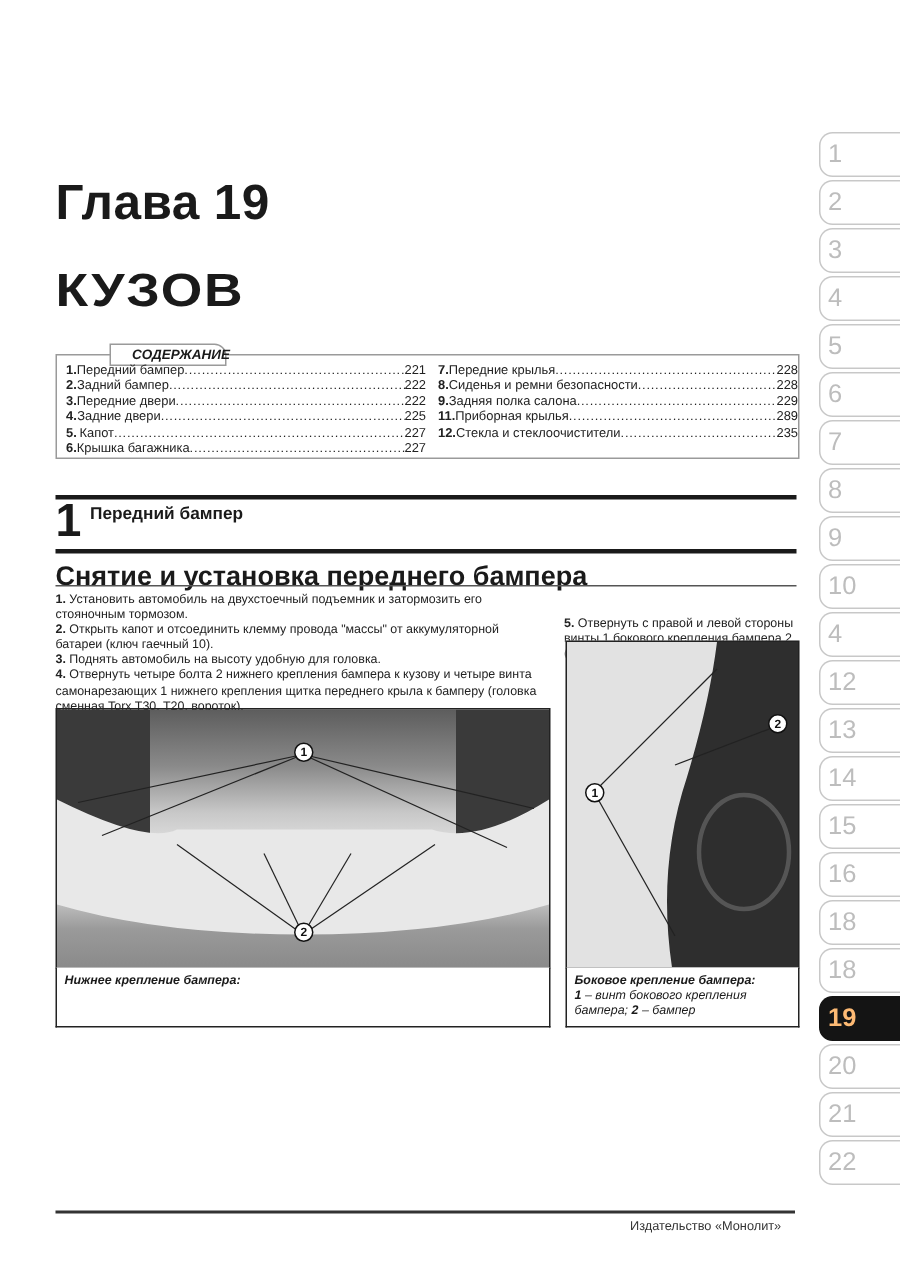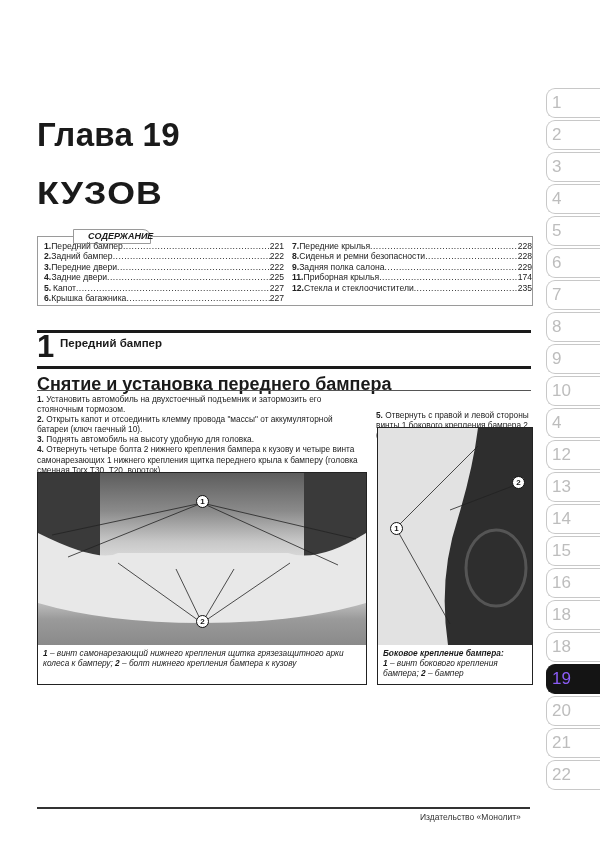--- a/index.html
+++ b/index.html
@@ -37,21 +37,21 @@
   .caption { border:1px solid #222; border-top:none; font-size:8.3px; line-height:10.2px; font-style:italic; padding:3px 5px; box-sizing:border-box; background:#fff; }
   .caption .cap-title { font-weight:bold; }
   .callout { position:absolute; width:11px; height:11px; border:1.2px solid #111; border-radius:50%; background:#fff;
              font-size:8px; font-weight:bold; text-align:center; line-height:11px; color:#111; }
 
   
   .tab { position:absolute; left:546px; width:60px; height:30px; border:1.4px solid #c8c8c8; border-right:none;
          border-radius:9px 0 0 9px; box-sizing:border-box; background:#fff; }
   .tab span { position:absolute; left:5px; top:4px; font-size:17px; color:#bdbdbd; font-weight:normal; }
   .tab.active { background:#141414; border-color:#141414; }
-  .tab.active span { color:#8b5cf6; font-weight:normal; }
+  .tab.active span { color:#fdba74; font-weight:bold; }
 
   .footer-rule { left:37px; top:807px; width:493px; height:1.5px; background:#333; }
   .footer-text { left:420px; top:812px; font-size:8.5px; color:#333; }
 </style>
 </head>
 <body>
 
 <div class="abs chapter-label">Глава 19</div>
 <div class="abs chapter-title">КУЗОВ</div>
 
@@ -113,21 +113,21 @@
   <div class="toc-row">
       <span class="toc-num">9.</span>
       <span class="toc-title">Задняя полка салона</span>
       <span class="toc-dots"></span>
       <span class="toc-page">229</span>
     </div>
   <div class="toc-row">
       <span class="toc-num">11.</span>
       <span class="toc-title">Приборная крылья</span>
       <span class="toc-dots"></span>
-      <span class="toc-page">174</span>
+      <span class="toc-page">289</span>
     </div>
   <div class="toc-row">
       <span class="toc-num">12.</span>
       <span class="toc-title">Стекла и стеклоочистители</span>
       <span class="toc-dots"></span>
       <span class="toc-page">235</span>
     </div>
 </div>
 
 <div class="abs rule" style="left:37px; top:330px; width:494px;"></div>
@@ -161,21 +161,21 @@
       <line x1="164" y1="150" x2="80" y2="90"></line>
       <line x1="164" y1="150" x2="138" y2="96"></line>
       <line x1="164" y1="150" x2="196" y2="96"></line>
       <line x1="164" y1="150" x2="252" y2="90"></line>
     </g>
   </svg>
   <div class="callout" style="left:158px; top:22px;">1</div>
   <div class="callout" style="left:158px; top:142px;">2</div>
 </div>
 <div class="abs caption" style="left:37px; top:645px; width:330px; height:40px;">
-  <div><b>1</b><span> – винт самонарезающий нижнего крепления щитка грязезащитного арки колеса к бамперу; </span><b>2</b><span> – болт нижнего крепления бампера к кузову</span></div>
+  <div class="cap-title">Нижнее крепление бампера:</div>
 </div>
 
 <div class="abs photo" style="left:377px; top:427px; width:154px; height:217px; background:#e2e2e2;">
   <svg width="154" height="217" style="position:absolute;left:0;top:0;">
     <path d="M100 0 L154 0 L154 217 L70 217 Q 60 150 80 90 Q 95 40 100 0 Z" fill="#2e2e2e"></path>
     <ellipse cx="118" cy="140" rx="30" ry="38" fill="none" stroke="#555" stroke-width="3"></ellipse>
     <g stroke="#222" stroke-width="0.8" fill="none">
       <line x1="18" y1="100" x2="100" y2="18"></line>
       <line x1="18" y1="100" x2="72" y2="196"></line>
       <line x1="140" y1="56" x2="72" y2="82"></line>

